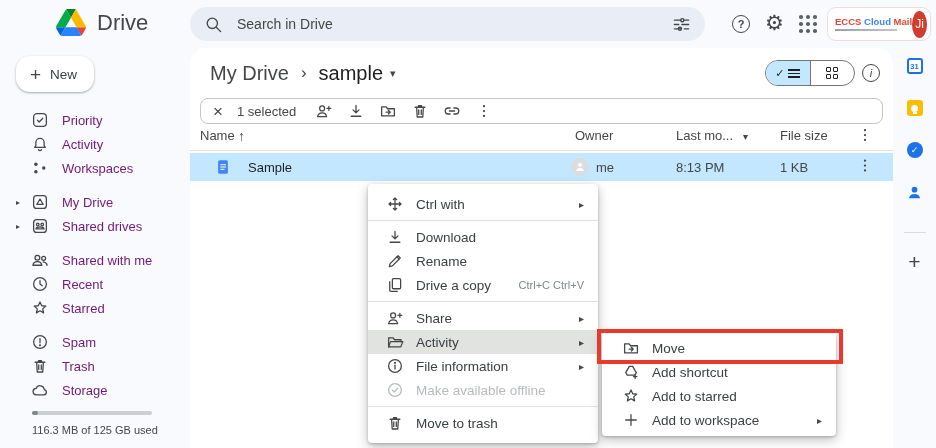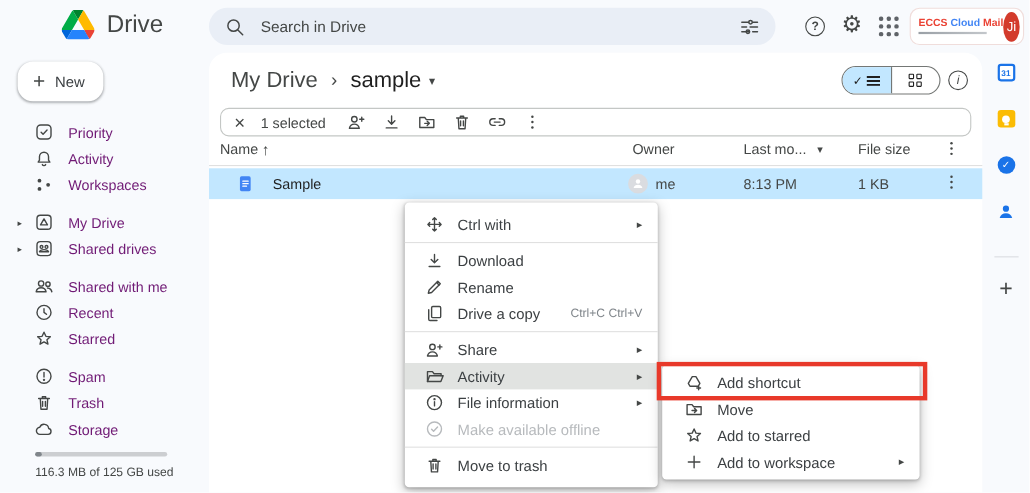--- a/index.html
+++ b/index.html
@@ -3,21 +3,21 @@
 <meta charset="utf-8">
 <style>
   html,body{margin:0;padding:0}
   body{font-family:"Liberation Sans","DejaVu Sans",sans-serif;color:#444746}
   .stage{position:relative;width:936px;height:448px;background:#f8fafd;overflow:hidden}
   .ic{fill:none;stroke:#444746;stroke-width:1.7;stroke-linecap:round;stroke-linejoin:round}
   .ic.fill{fill:#444746;stroke:none}
 
   
   .topbar{position:absolute;top:0;left:0;right:0;height:48px}
-  .brand{position:absolute;left:56px;top:9px;display:flex;gap:11px}
+  .brand{position:absolute;left:56px;top:9px;display:flex;align-items:center;gap:11px}
   .brand-name{font-size:22px;color:#444746}
   .searchbar{position:absolute;left:190px;top:7px;width:515px;height:34px;background:#e9eef6;border-radius:17px;display:flex;align-items:center;padding:0 14px;box-sizing:border-box;gap:12px}
   .searchbar input{flex:1;border:0;background:transparent;outline:none;font-size:14px;color:#7f1d1d;font-family:inherit}
   .searchbar input::placeholder{color:#444746;opacity:1}
   .circle-q{width:18px;height:18px;border:1.6px solid #444746;border-radius:50%;display:flex;align-items:center;justify-content:center;font-size:11px;font-weight:bold;box-sizing:border-box}
   .tb-btn{position:absolute;cursor:pointer}
   .gear-glyph{font-size:21px;line-height:21px;color:#444746}
   .apps-grid{display:grid;grid-template-columns:repeat(3,3.5px);grid-gap:3.5px}
   .apps-grid i{width:3.5px;height:3.5px;border-radius:50%;background:#5f6368}
   .badge{position:absolute;left:827px;top:7px;width:104px;height:34px;background:#fff;border:1px solid #f0dddb;border-radius:9px;display:flex;align-items:center;padding:0 3px 0 7px;box-sizing:border-box}
@@ -468,34 +468,34 @@
           <path d="M5.5 7h13M10 7V5h4v2M7.5 7l.8 13h7.4l.8-13"></path>
           <path d="M10.3 10.5v6M13.7 10.5v6"></path>
         </svg>
       <span class="mi-label">Move to trash</span>
     </div>
   </div>
 
   <div class="submenu">
     <div class="mi">
       <svg class="ic" width="18" height="18" viewBox="0 0 24 24">
+          <path d="M3.5 6.5h6l2 2.5h9v9.5h-17z"></path>
+          <path d="M9.5 13.5h5M12.5 11l2.6 2.5-2.6 2.5"></path>
+        </svg>
+      <span class="mi-label">Move</span>
+    </div>
+    <div class="mi">
+      <svg class="ic" width="18" height="18" viewBox="0 0 24 24">
           <path d="M9.8 4.5h4.4l4.8 8.3-2 3.4H7l-2-3.4z"></path>
           <path d="M17.5 16v4.5M15.3 18.3h4.5"></path>
         </svg>
       <span class="mi-label">Add shortcut</span>
     </div>
     <div class="mi">
       <svg class="ic" width="18" height="18" viewBox="0 0 24 24">
-          <path d="M3.5 6.5h6l2 2.5h9v9.5h-17z"></path>
-          <path d="M9.5 13.5h5M12.5 11l2.6 2.5-2.6 2.5"></path>
-        </svg>
-      <span class="mi-label">Move</span>
-    </div>
-    <div class="mi">
-      <svg class="ic" width="18" height="18" viewBox="0 0 24 24">
           <path d="M12 4l2.3 5 5.4.5-4.1 3.7 1.2 5.3-4.8-2.8-4.8 2.8 1.2-5.3L4.3 9.5l5.4-.5z"></path>
         </svg>
       <span class="mi-label">Add to starred</span>
     </div>
     <div class="mi">
       <svg class="ic" width="18" height="18" viewBox="0 0 24 24">
           <path d="M12 5v14M5 12h14"></path>
         </svg>
       <span class="mi-label">Add to workspace</span>
       <span class="mi-caret">▸</span>

